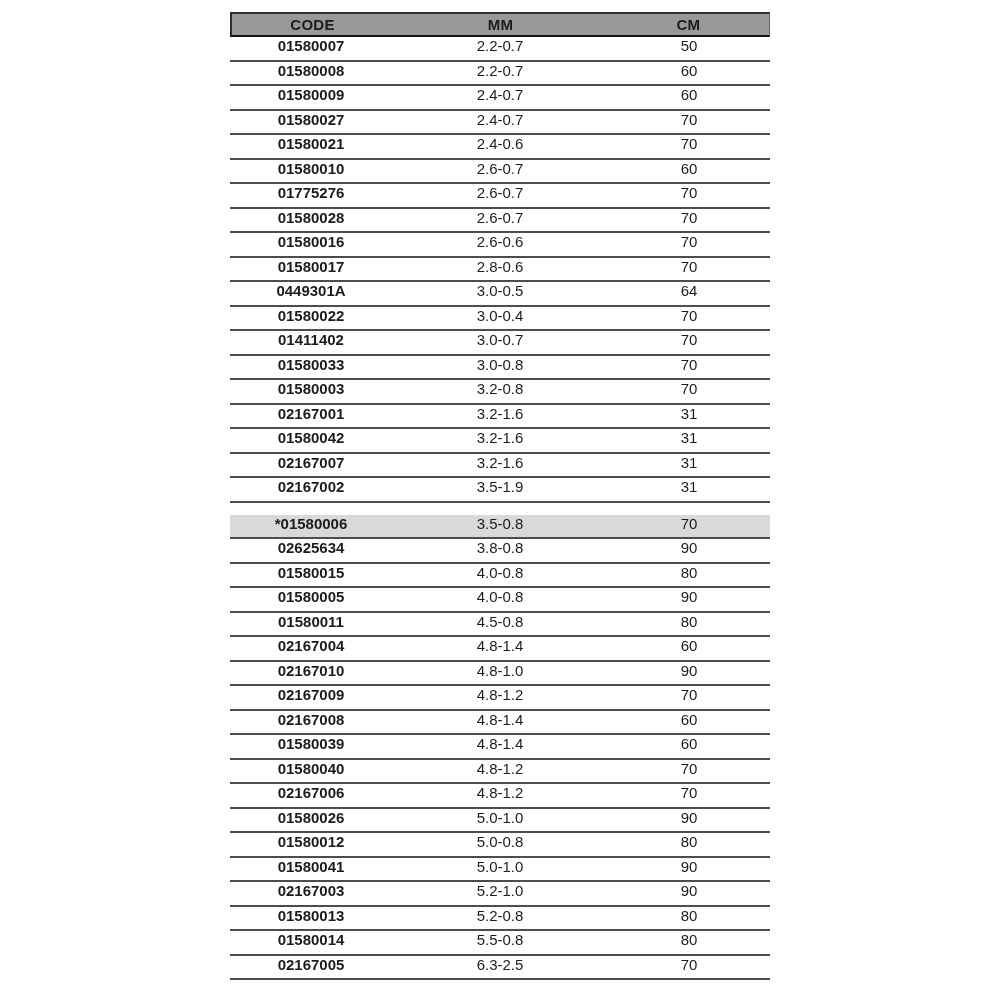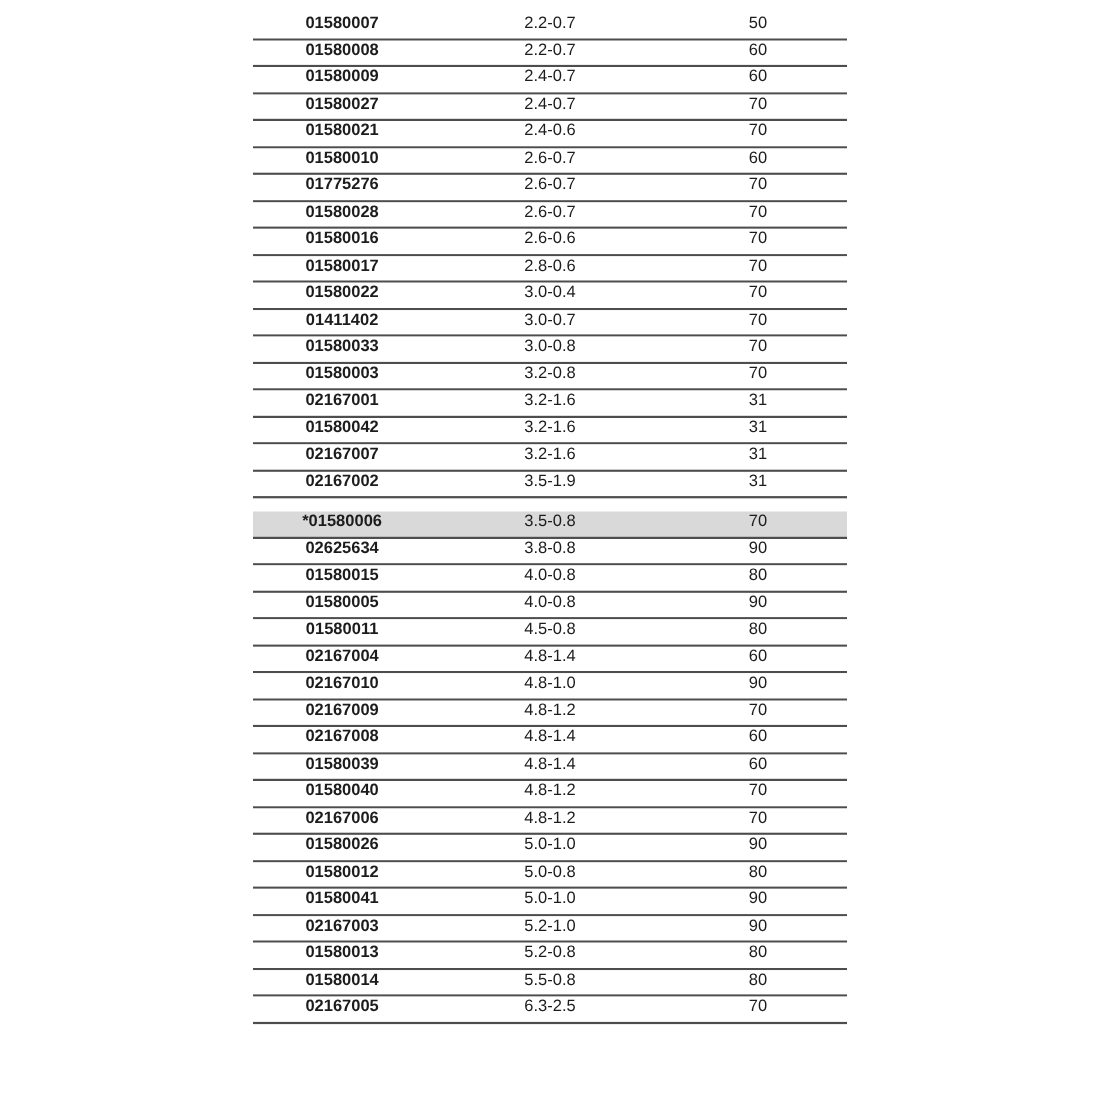--- a/index.html
+++ b/index.html
@@ -44,20 +44,25 @@
   .cell { text-align: center; }
   .col-code { width: 30%; font-weight: bold; }
   .col-mm   { width: 40%; }
   .col-cm   { width: 30%; }
   .header-row .cell { font-weight: bold; }
 </style>
 </head>
 <body>
 
 <div class="spec-table">
+  <div class="header-row">
+    <div class="cell col-code">CODE</div>
+    <div class="cell col-mm">MM</div>
+    <div class="cell col-cm">CM</div>
+  </div>
   <div>
   <div class="row">
     <div class="cell col-code">01580007</div>
     <div class="cell col-mm">2.2-0.7</div>
     <div class="cell col-cm">50</div>
   </div>
 
   <div class="row">
     <div class="cell col-code">01580008</div>
     <div class="cell col-mm">2.2-0.7</div>
@@ -105,20 +110,25 @@
     <div class="cell col-mm">2.6-0.6</div>
     <div class="cell col-cm">70</div>
   </div>
 
   <div class="row">
     <div class="cell col-code">01580017</div>
     <div class="cell col-mm">2.8-0.6</div>
     <div class="cell col-cm">70</div>
   </div>
 
+  <div class="row">
+    <div class="cell col-code">0449301A</div>
+    <div class="cell col-mm">3.0-0.5</div>
+    <div class="cell col-cm">64</div>
+  </div>
 
   <div class="row">
     <div class="cell col-code">01580022</div>
     <div class="cell col-mm">3.0-0.4</div>
     <div class="cell col-cm">70</div>
   </div>
 
   <div class="row">
     <div class="cell col-code">01411402</div>
     <div class="cell col-mm">3.0-0.7</div>

